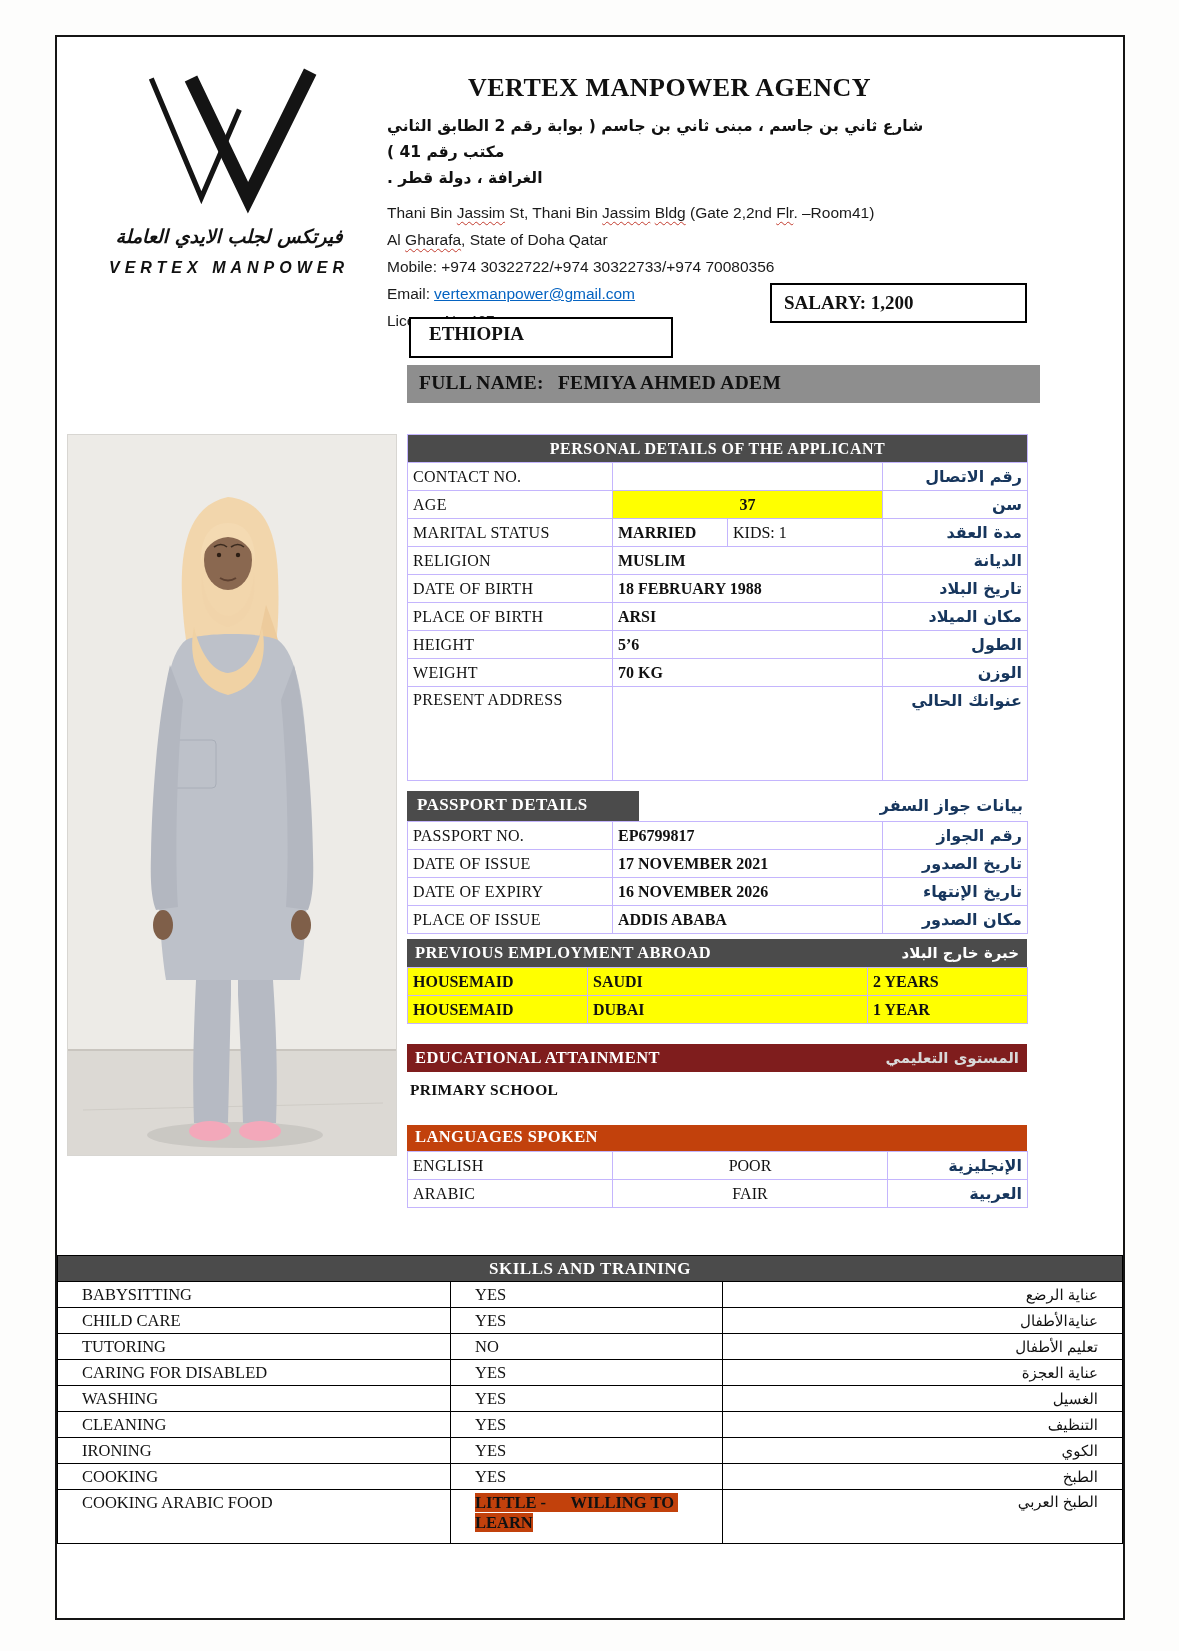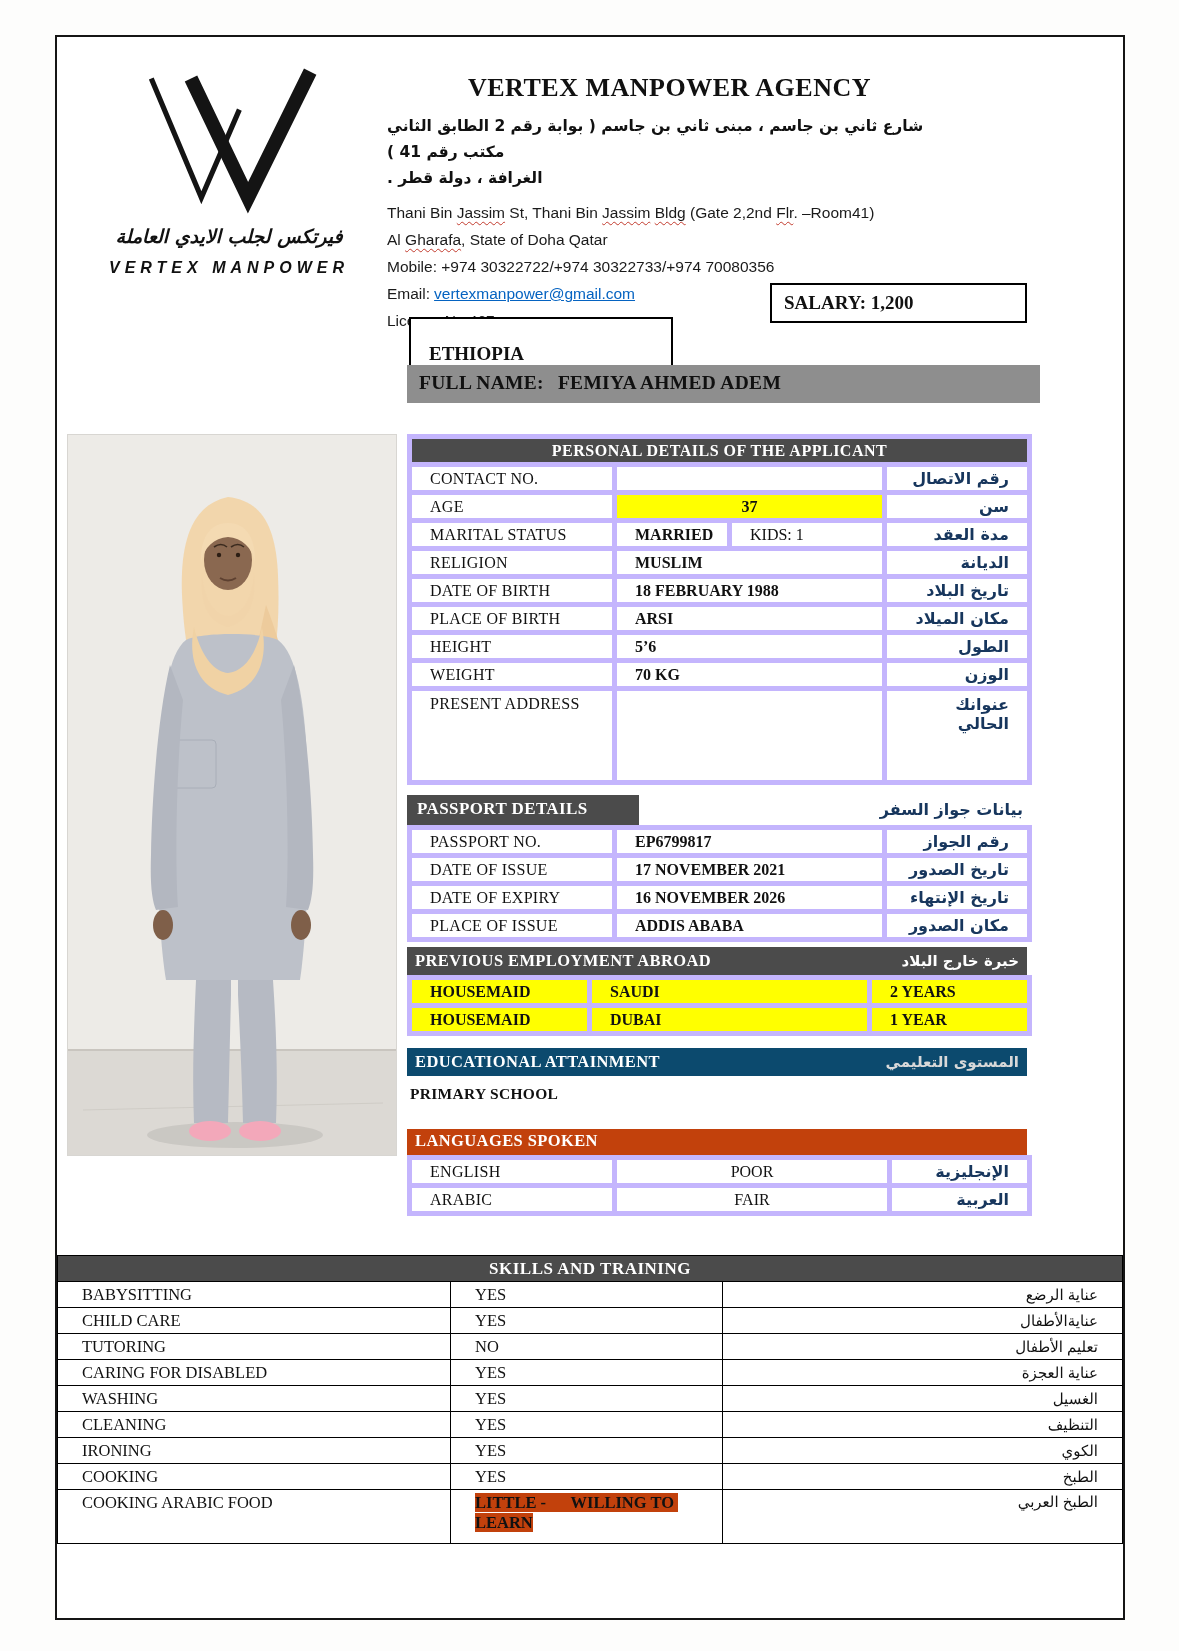--- a/index.html
+++ b/index.html
@@ -14,49 +14,49 @@
   .logo-en { font-family:"Liberation Sans", sans-serif; font-size:16px; font-weight:700; letter-spacing:5px; margin-top:12px; white-space:nowrap; }
 
   .agency-head { position:absolute; left:330px; top:36px; width:565px; }
   .agency-title { font-size:26px; font-weight:700; text-align:center; text-decoration-thickness:2px; text-underline-offset:4px; letter-spacing:.5px; }
   .addr-ar { margin-top:10px; direction:rtl; text-align:left; font-size:15.5px; font-weight:700; line-height:26px; font-family:"DejaVu Sans", sans-serif; }
   .addr-en { margin-top:8px; font-family:"Liberation Sans", sans-serif; font-size:15.5px; line-height:27px; color:#1a1a1a; }
   .sq { text-decoration:underline wavy #c23b2e; text-decoration-thickness:1px; text-underline-offset:3px; }
   .email { color:#0563c1; text-decoration:underline; margin-left:4px; cursor:pointer; }
 
   .salary-box { position:absolute; left:713px; top:246px; width:257px; height:40px; border:2px solid #000; font-size:19px; font-weight:700; padding:7px 12px; background:#fff; }
-  .country-box { position:absolute; left:352px; top:280px; width:264px; height:41px; border:2px solid #000; font-size:19px; font-weight:700; padding:24px 18px; background:#fff; }
+  .country-box { position:absolute; left:352px; top:280px; width:264px; height:41px; border:2px solid #000; font-size:19px; font-weight:700; padding:4px 18px; background:#fff; }
   .fullname-bar { position:absolute; left:350px; top:328px; width:633px; height:38px; background:#8e8e8e; font-size:19.5px; font-weight:700; padding:7px 12px; letter-spacing:.3px; }
   .fullname-bar .v { margin-left:14px; }
 
   
   .photo-box { position:absolute; left:10px; top:397px; width:330px; height:722px; border:1px solid #d8d6d2; overflow:hidden; }
 
   
   .right-col { position:absolute; left:350px; top:397px; width:620px; }
   table.grid { border-collapse:collapse; width:620px; table-layout:fixed; }
-  .grid td { border:5px solid #c4b5fd; font-size:16px; padding:2px 18px; height:28px; vertical-align:middle; }
+  .grid td { border:1px solid #c4b5fd; font-size:16px; padding:2px 5px; height:28px; vertical-align:middle; }
   .bar { background:#4b4b4b; color:#fff; font-weight:700; text-align:center; font-size:17.5px; letter-spacing:.5px; height:28px; }
   .lab { letter-spacing:.3px; }
-  .val { font-weight:700;border-radius:8px; }
+  .val { font-weight:700; }
   .center { text-align:center; }
   .yellow { background:#ffff00; }
   .arb { direction:rtl; text-align:right; color:#17365d; font-weight:700; font-size:15.5px; font-family:"DejaVu Sans", sans-serif; }
   .tall td { height:94px; vertical-align:top; padding-top:4px; }
 
   .sec-head { display:flex; height:30px; margin-top:10px; }
   .passport-dark { width:232px; background:#4b4b4b; color:#fff; font-weight:700; font-size:17px; padding:4px 10px; letter-spacing:.4px; }
   .passport-ar { flex:1; text-align:right; direction:rtl; color:#17365d; font-weight:700; font-size:16px; padding:5px 4px; font-family:"DejaVu Sans", sans-serif; }
 
   .emp-head { display:flex; justify-content:space-between; align-items:center; height:28px; background:#4b4b4b; color:#fff; margin-top:5px; padding:12px 8px; }
   .emp-head .l { font-weight:700; font-size:16.5px; letter-spacing:.4px; }
   .emp-head .r { direction:rtl; font-weight:700; font-size:15px; font-family:"DejaVu Sans", sans-serif; }
   .emp-td { background:#ffff00; font-weight:700; }
 
-  .edu-head { display:flex; justify-content:space-between; align-items:center; height:28px; background:#0c4a6e; color:#fff; margin-top:12px; padding:0 8px; }
+  .edu-head { display:flex; justify-content:space-between; align-items:center; height:28px; background:#7f1d1d; color:#fff; margin-top:20px; padding:0 8px; }
   .edu-head .l { font-weight:700; font-size:16.5px; letter-spacing:.4px; }
   .edu-head .r { direction:rtl; font-weight:700; font-size:15px; color:#d9d9d9; font-family:"DejaVu Sans", sans-serif; }
   .edu-value { font-weight:700; font-size:15.5px; margin:9px 0 0 3px; letter-spacing:.3px; }
 
   .lang-head { height:26px; background:#c2410c; color:#fff; font-weight:700; font-size:16.5px; padding:2px 8px; margin-top:26px; letter-spacing:.4px; }
 
   
   .skills-wrap { position:absolute; left:0; top:1218px; width:100%; }
   table.skills { border-collapse:collapse; width:100%; table-layout:fixed; }
   .skills td { border:1px solid #000; font-size:16.5px; padding:1px 24px; height:26px; }

